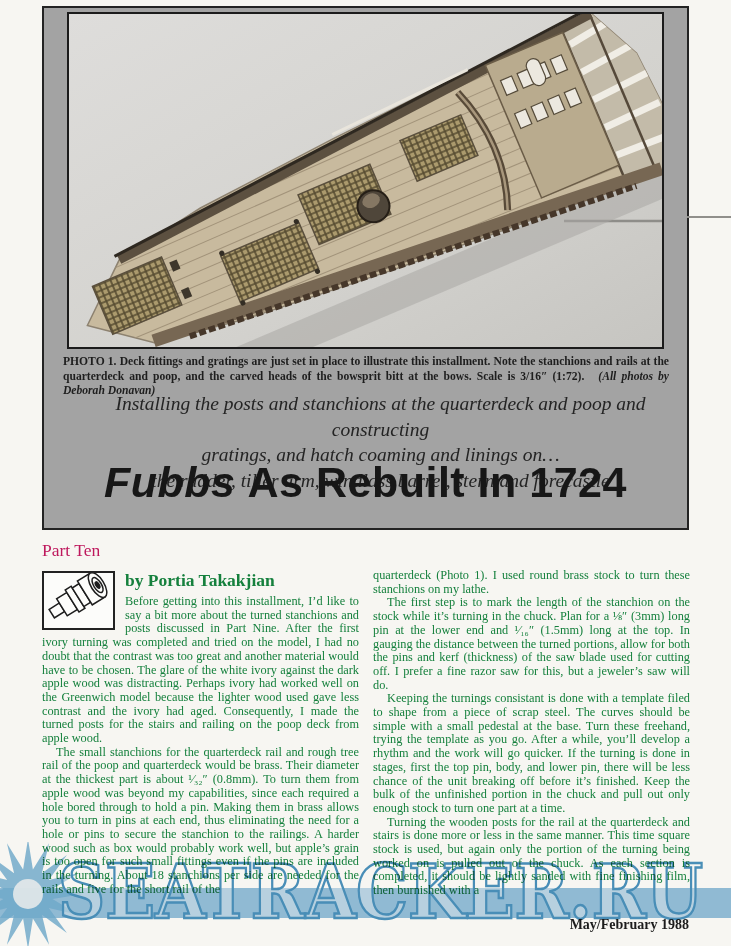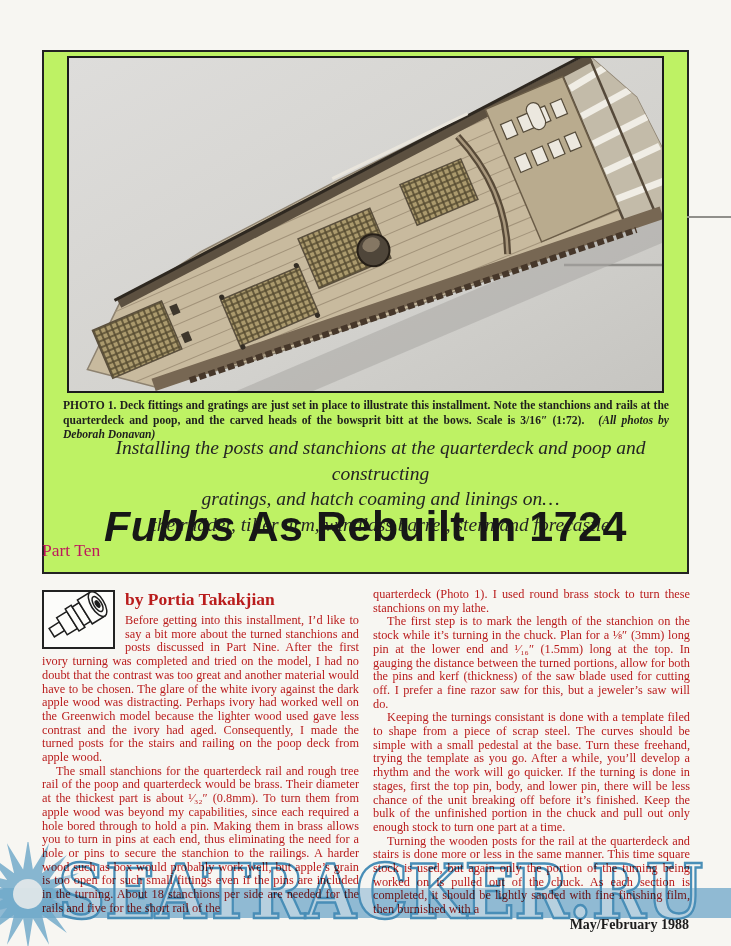--- a/index.html
+++ b/index.html
@@ -4,21 +4,21 @@
 <style>
   html,body{margin:0;padding:0;}
   body{
     width:731px;height:946px;background:#f7f6f2;
     font-family:"Liberation Serif",serif;color:#1c1c1c;
     position:relative;overflow:hidden;
   }
   *{box-sizing:border-box;}
   .frame{
     position:absolute;left:42px;top:6px;width:647px;height:524px;
-    border:2px solid #232323;background:#bef264;margin-top:44px;
+    border:2px solid #232323;background:#a3a3a3;
   }
   .photo{
     position:absolute;left:23px;top:4px;width:597px;height:337px;
     border:2px solid #1b1b1b;background:#d6d5d1;overflow:hidden;
   }
   .photo svg{display:block;}
   .caption{
     position:absolute;left:19px;top:347px;width:606px;margin:0;
     font-weight:bold;font-size:11.6px;line-height:14.6px;text-align:justify;color:#1e1e1e;
   }
@@ -28,21 +28,21 @@
     font-style:italic;font-size:19.5px;line-height:25.5px;color:#242424;padding-left:30px;
   }
   .title{
     position:absolute;left:0;top:450px;width:100%;text-align:center;margin:0;
     font-family:Liberation Sans, sans-serif;font-weight:bold;font-size:43px;
     letter-spacing:0.5px;color:#171717;
   }
   .title .t-italic{font-style:italic;margin-right:12px;}
   .part-ten{position:absolute;left:42px;top:540px;font-size:17.5px;color:#be185d;}
   .columns{position:absolute;left:42px;top:569px;width:648px;display:flex;gap:14px;}
-  .col{width:317px;font-size:12.3px;line-height:13.7px;text-align:justify;color:#b91c1c;margin-top:19px;}
+  .col{width:317px;font-size:12.3px;line-height:13.7px;text-align:justify;color:#15803d;}
   .col p{margin:0;text-indent:14px;}
   .col p.no-indent{text-indent:0;}
   .icon-box{
     float:left;width:73px;height:59px;border:2px solid #222;background:#fcfcfa;
     margin:2px 10px 1px 0;
   }
   .byline{font-size:17.5px;font-weight:bold;margin:0 0 4px 0;line-height:22px;}
   .footer-left{position:absolute;left:42px;top:957px;font-weight:normal;font-size:11px;}
   .footer-right{position:absolute;right:42px;top:917px;font-weight:bold;font-size:14px;}
   .margin-line{position:absolute;left:687px;top:216px;width:44px;border-top:2px solid #908f8b;}

